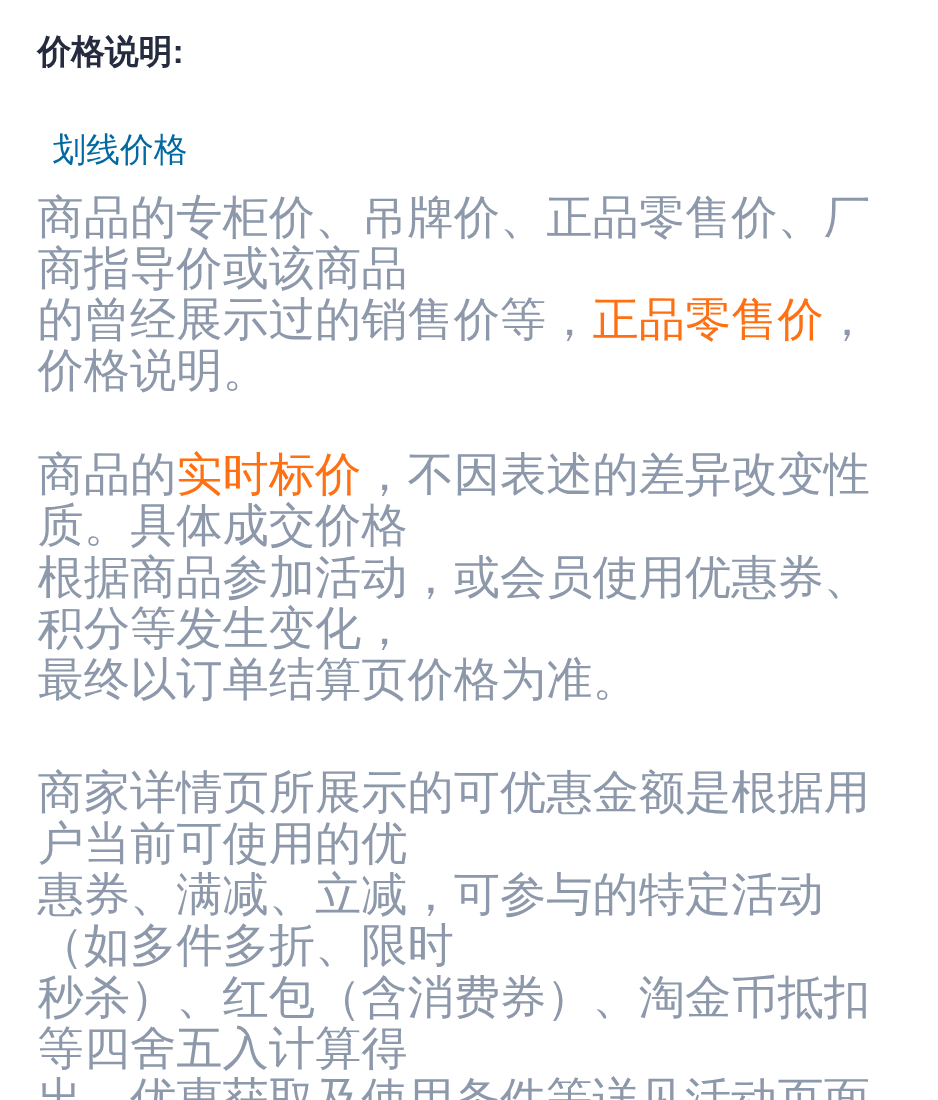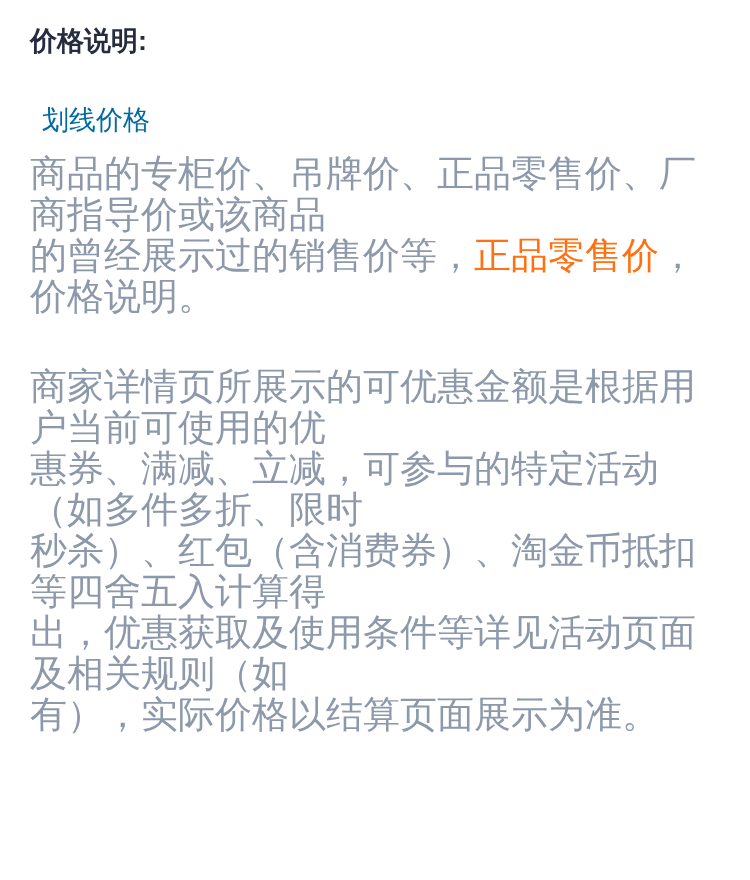--- a/index.html
+++ b/index.html
@@ -54,20 +54,23 @@
 
 <div class="page">
   <h2 class="title">价格说明:</h2>
   <div id="sections">
       <div class="section">
         <h3 class="section-heading">划线价格</h3>
         <p class="section-body"><span class="">商品的专柜价、吊牌价、正品零售价、厂商指导价或该商品
 的曾经展示过的销售价等，</span><span class="hl">正品零售价</span><span class="">，价格说明。</span></p>
       </div>
       <div class="section">
+        <p class="section-body"><span class="">商品的</span><span class="hl">实时标价</span><span class="">，不因表述的差异改变性质。具体成交价格
+根据商品参加活动，或会员使用优惠券、积分等发生变化，
+最终以订单结算页价格为准。</span></p>
       </div>
       <div class="section">
         <p class="section-body"><span class="">商家详情页所展示的可优惠金额是根据用户当前可使用的优
 惠券、满减、立减，可参与的特定活动（如多件多折、限时
 秒杀）、红包（含消费券）、淘金币抵扣等四舍五入计算得
 出，优惠获取及使用条件等详见活动页面及相关规则（如
 有），实际价格以结算页面展示为准。</span></p>
       </div>
     </div>
 </div>

